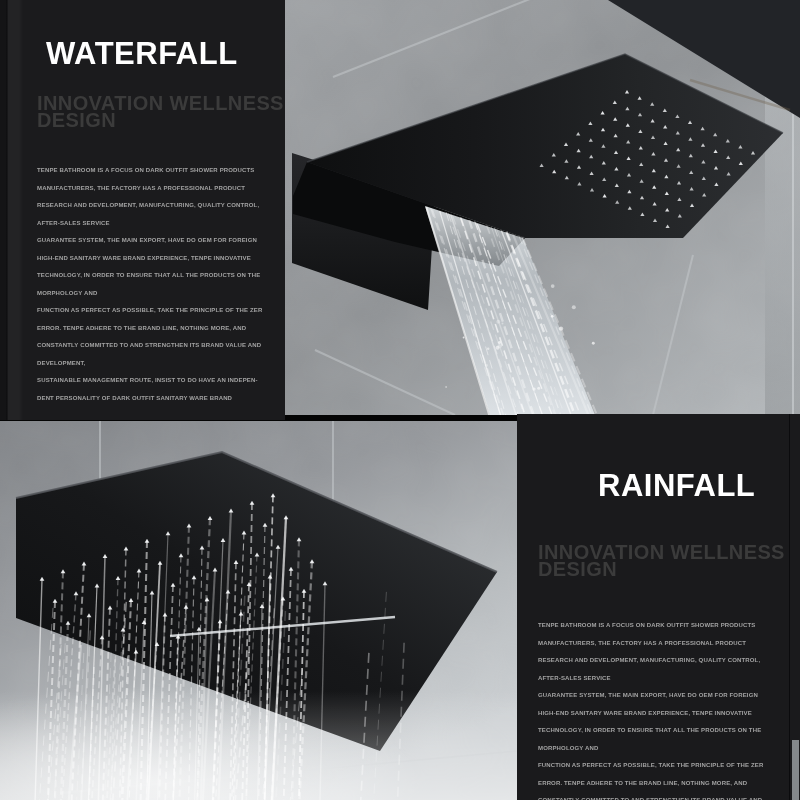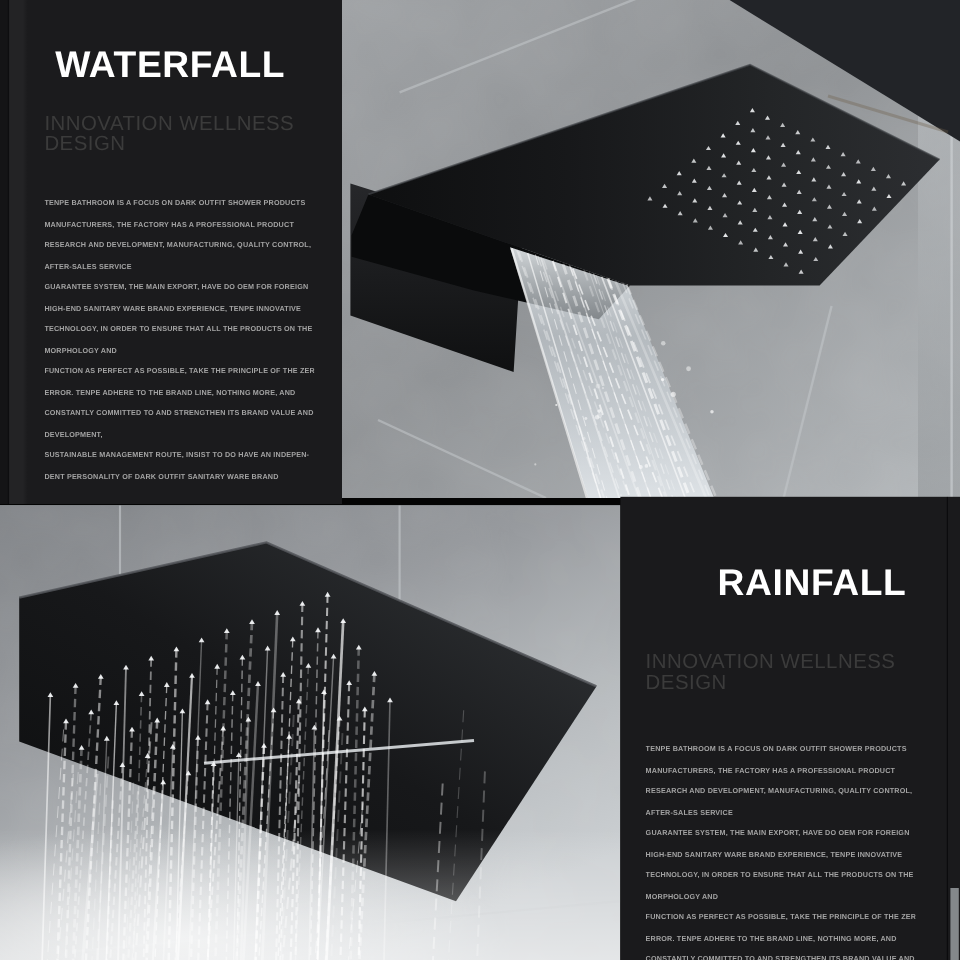--- a/index.html
+++ b/index.html
@@ -7,21 +7,21 @@
          font-family:"Liberation Sans", sans-serif;}
   .panel{position:absolute;overflow:hidden;}
   #info-waterfall{left:0;top:0;width:285px;height:420px;
     background:linear-gradient(90deg,#141416 0,#141416 6px,#0b0b0d 7px,#232325 8px,#232325 19px,#1b1b1d 23px);}
   #info-rainfall{left:517px;top:414px;width:283px;height:386px;background:#1a1a1c;}
   #photo-top{left:285px;top:0;width:515px;height:415px;background:#8f9295;}
   #photo-bottom{left:0;top:421px;width:517px;height:379px;background:#9a9ea2;}
   .big-title{position:absolute;color:#fff;font-size:31px;font-weight:bold;letter-spacing:.5px;white-space:nowrap;}
   #info-waterfall .big-title{left:46px;top:36px;}
   #info-rainfall .big-title{left:41px;top:54px;margin-left:40px;}
-  .subtitle{position:absolute;color:#3b3b3b;font-size:17px;font-weight:normal;letter-spacing:.4px;line-height:16.5px;}
+  .subtitle{position:absolute;color:#3b3b3b;font-size:20px;font-weight:bold;letter-spacing:.4px;line-height:16.5px;}
   #info-waterfall .subtitle{left:37px;top:95px;}
   #info-rainfall .subtitle{left:21px;top:130px;}
   .body-block{position:absolute;width:225px;color:#a3a3a3;font-size:6px;font-weight:600;letter-spacing:.15px;}
   #info-waterfall .body-block{left:37px;top:162px;}
   #info-rainfall .body-block{left:21px;top:203px;}
   .body-block div{height:17.5px;line-height:17.5px;white-space:nowrap;overflow:hidden;}
   .edge-line{position:absolute;top:0;left:272px;width:1px;height:100%;background:#0b0b0d;}
   .edge-glint{position:absolute;left:275px;top:326px;width:7px;height:60px;background:#84888b;}
   svg{display:block;}
 </style>

